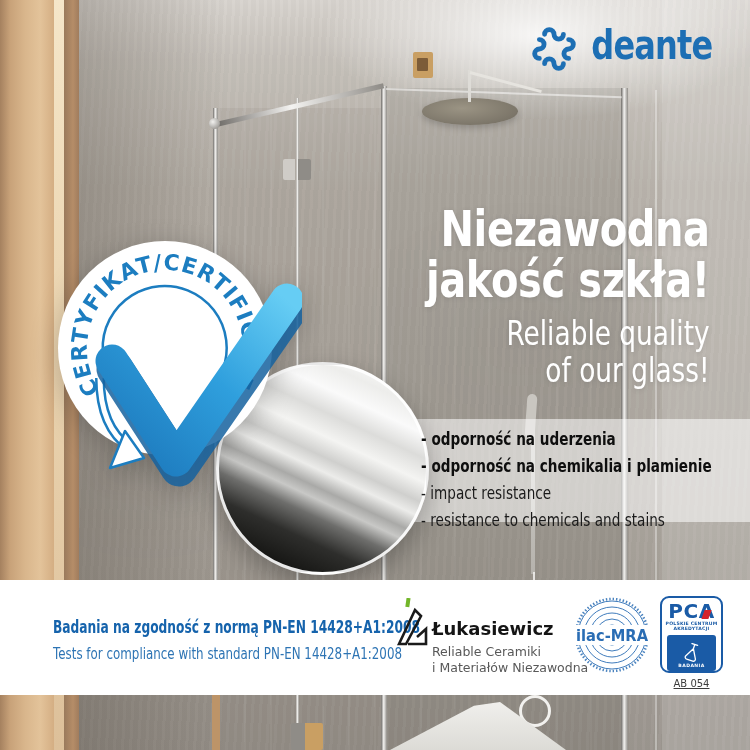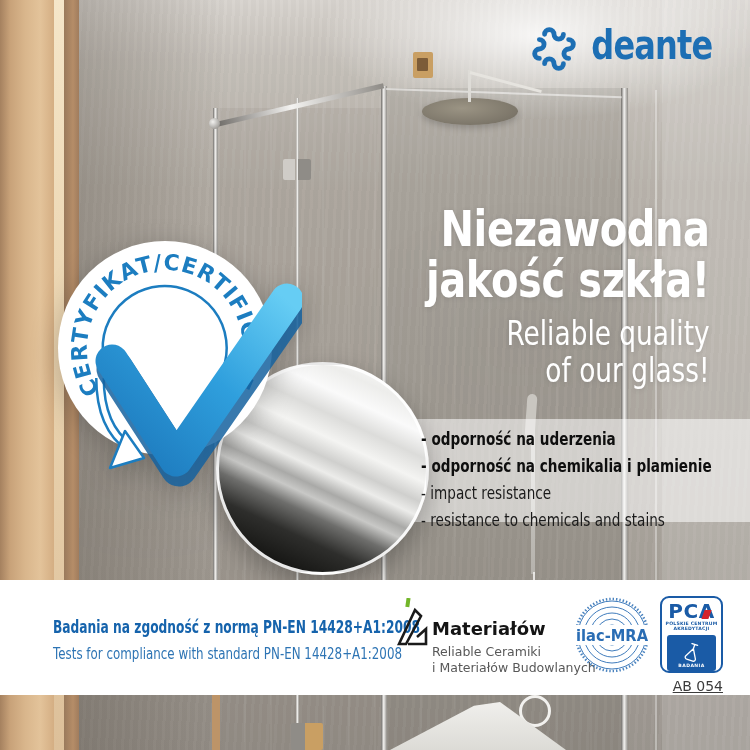--- a/index.html
+++ b/index.html
@@ -90,21 +90,21 @@
   .luk-sub2{left:432px;top:660px;z-index:7;font-size:12.5px;color:#585858;}
   .ilac-svg{left:573px;top:596px;width:78px;height:78px;z-index:7;}
   .pca-box{left:660px;top:596px;width:63px;height:77px;z-index:7;background:#fff;
       border:2px solid #1a5ba6;border-radius:9px;text-align:center;box-sizing:border-box;padding-top:3px;}
   .pca-abbr{position:relative;font-size:20px;font-weight:bold;color:#1a5ba6;line-height:20px;letter-spacing:.5px;}
   .pca-red{position:absolute;right:11px;top:9px;width:7px;height:9px;background:#d6232a;transform:skewX(-20deg);}
   .pca-tiny{font-size:4.6px;font-weight:bold;color:#1a5ba6;line-height:5.4px;letter-spacing:.2px;}
   .pca-blue{margin:3px auto 0;width:49px;height:36px;background:#1a5ba6;border-radius:3px;
       display:flex;flex-direction:column;align-items:center;justify-content:flex-end;padding-bottom:3px;box-sizing:border-box;}
   .pca-badania{font-size:4.6px;font-weight:bold;color:#fff;letter-spacing:.4px;}
-  .pca-ab{left:660px;top:678px;width:63px;z-index:7;text-align:right;font-size:14px;color:#3c3c3c;text-decoration:underline;}
+  .pca-ab{left:660px;top:678px;width:63px;z-index:7;text-align:center;font-size:10px;color:#3c3c3c;text-decoration:underline;}
 
   
   .deante-icon{left:531px;top:26px;width:46px;height:46px;z-index:6;}
   .deante-word{right:38px;top:22px;z-index:6;font-size:40px;font-weight:bold;color:#1d6fb4;
       letter-spacing:-1px;transform:scaleX(.8);transform-origin:right top;}
 </style>
 </head>
 <body>
 
 <div class="stage">
@@ -190,23 +190,23 @@
 
   <div class="abs white-bar"></div>
   <div class="abs f-pl">Badania na zgodność z normą PN-EN 14428+A1:2008</div>
   <div class="abs f-en">Tests for compliance with standard PN-EN 14428+A1:2008</div>
 
   <svg class="abs luk-mark" viewBox="0 0 36 48">
     <rect x="13" y="0" width="4" height="9" fill="#72b629" transform="rotate(8 15 4)"></rect>
     <path d="M6,46 L22,12 L28,18 L13,46 Z" fill="none" stroke="#1a1a1a" stroke-width="2.6" stroke-linejoin="miter"></path>
     <path d="M15,46 H33 V31 L24,39" fill="none" stroke="#1a1a1a" stroke-width="2.6" stroke-linejoin="miter"></path>
   </svg>
-  <div class="abs luk-name">Materiałów</div>
+  <div class="abs luk-name">Łukasiewicz</div>
   <div class="abs luk-sub1">Reliable Ceramiki</div>
-  <div class="abs luk-sub2">i Materiałów Budowlanych</div>
+  <div class="abs luk-sub2">i Materiałów Niezawodna</div>
 
   <svg class="abs ilac-svg" viewBox="0 0 78 78">
     <g fill="none" stroke="#2a6db4" stroke-width=".9">
       <circle cx="39" cy="39" r="10"></circle>
         <circle cx="39" cy="39" r="16"></circle>
       <circle cx="39" cy="39" r="22"></circle>
         <circle cx="39" cy="39" r="28"></circle>
       <circle cx="39" cy="39" r="34"></circle>
     </g>
     <circle cx="39" cy="39" r="36" fill="none" stroke="#2a6db4" stroke-width="2.6" stroke-dasharray="1.4 2" opacity=".85"></circle>

